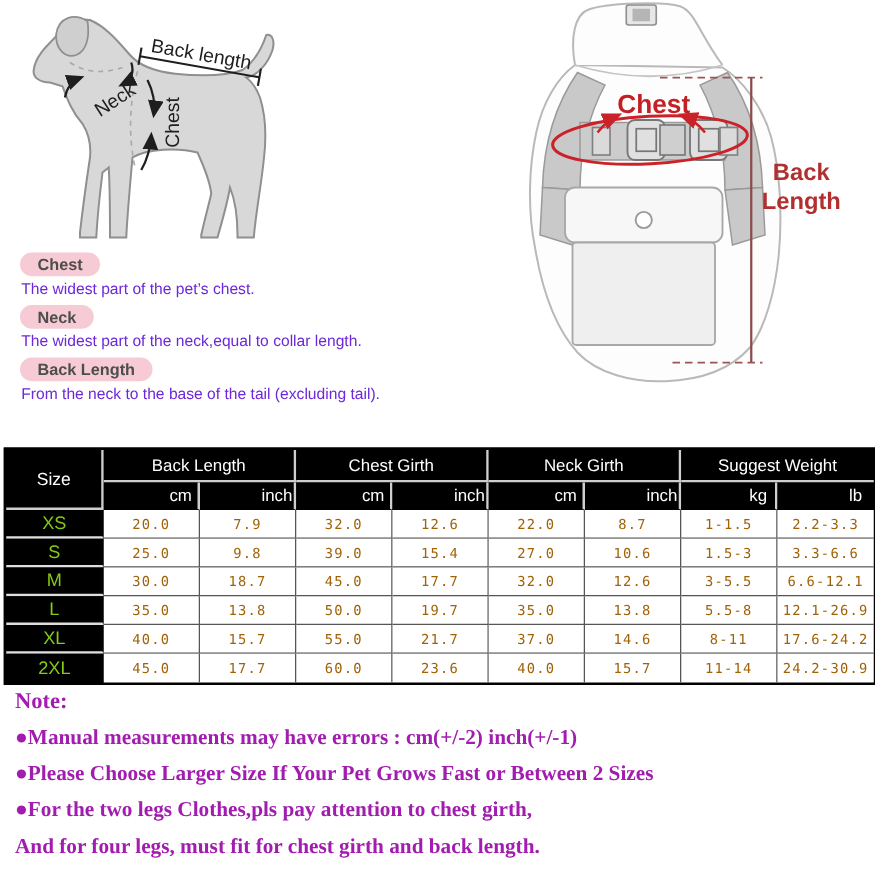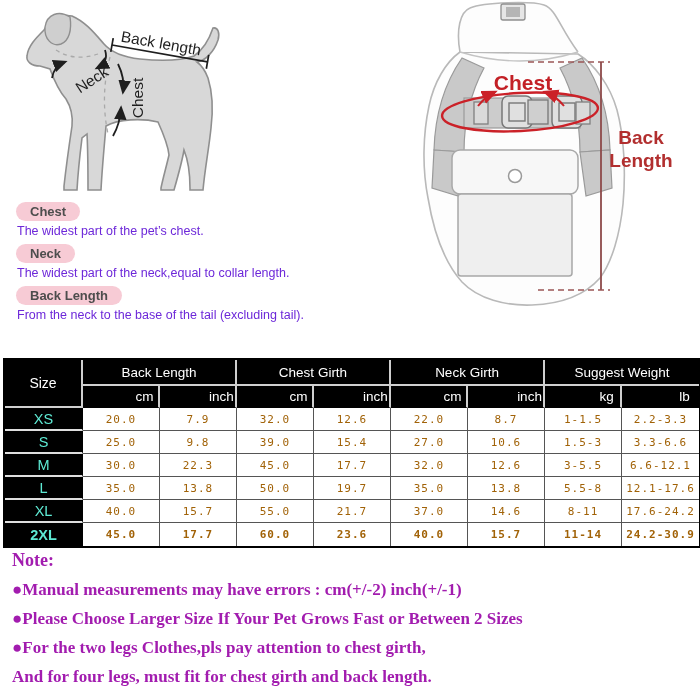--- a/index.html
+++ b/index.html
@@ -23,23 +23,23 @@
   .size-table th{background:#000;color:#fff;font-weight:normal;font-size:13.5px;
                  border-right:2px solid #cfcfcf;border-bottom:2px solid #cfcfcf;}
   .size-table th.last{border-right:none;}
   .size-table th.unit{height:22px;border-bottom:1px solid #000;padding-left:48px;}
   .size-table th.group{height:26px;}
   .size-table th.size-head{font-size:14px;}
   .size-table td.val{background:#fff;color:#a16207;border-right:1px solid #555;
                      border-bottom:1px solid #555;height:23px;
                      font-family:"DejaVu Sans Mono",monospace;font-size:11px;letter-spacing:1px;}
   .size-table td.val.last{border-right:none;}
-  .size-table td.size-cell{background:#000;color:#5eead4;border-right:1px solid #000;
+  .size-table td.size-cell{background:#000;color:#84cc16;border-right:1px solid #000;
                            border-bottom:2px solid #dedede;font-size:14.5px;height:19px;}
-  .size-table tr.lastrow td{border-bottom:none;font-weight:bold;}
+  .size-table tr.lastrow td{border-bottom:none;}
 
   
   .notes{position:absolute;left:12px;top:550px;width:680px;color:#a21caf;
          font-family:"Liberation Serif",serif;font-weight:bold;}
   .note-title{font-size:18px;margin-bottom:9px;}
   .note-item{font-size:17px;margin-bottom:10px;line-height:19px;}
 </style>
 </head>
 <body>
 
@@ -193,38 +193,38 @@
       <td class="val">39.0</td>
       <td class="val">15.4</td>
       <td class="val">27.0</td>
       <td class="val">10.6</td>
       <td class="val">1.5-3</td>
       <td class="val last">3.3-6.6</td>
     </tr>
     <tr>
       <td class="size-cell">M</td>
       <td class="val">30.0</td>
-      <td class="val">22.3</td>
+      <td class="val">18.7</td>
       <td class="val">45.0</td>
       <td class="val">17.7</td>
       <td class="val">32.0</td>
       <td class="val">12.6</td>
       <td class="val">3-5.5</td>
       <td class="val last">6.6-12.1</td>
     </tr>
     <tr>
       <td class="size-cell">L</td>
       <td class="val">35.0</td>
       <td class="val">13.8</td>
       <td class="val">50.0</td>
       <td class="val">19.7</td>
       <td class="val">35.0</td>
       <td class="val">13.8</td>
       <td class="val">5.5-8</td>
-      <td class="val last">12.1-17.6</td>
+      <td class="val last">12.1-26.9</td>
     </tr>
     <tr>
       <td class="size-cell">XL</td>
       <td class="val">40.0</td>
       <td class="val">15.7</td>
       <td class="val">55.0</td>
       <td class="val">21.7</td>
       <td class="val">37.0</td>
       <td class="val">14.6</td>
       <td class="val">8-11</td>

